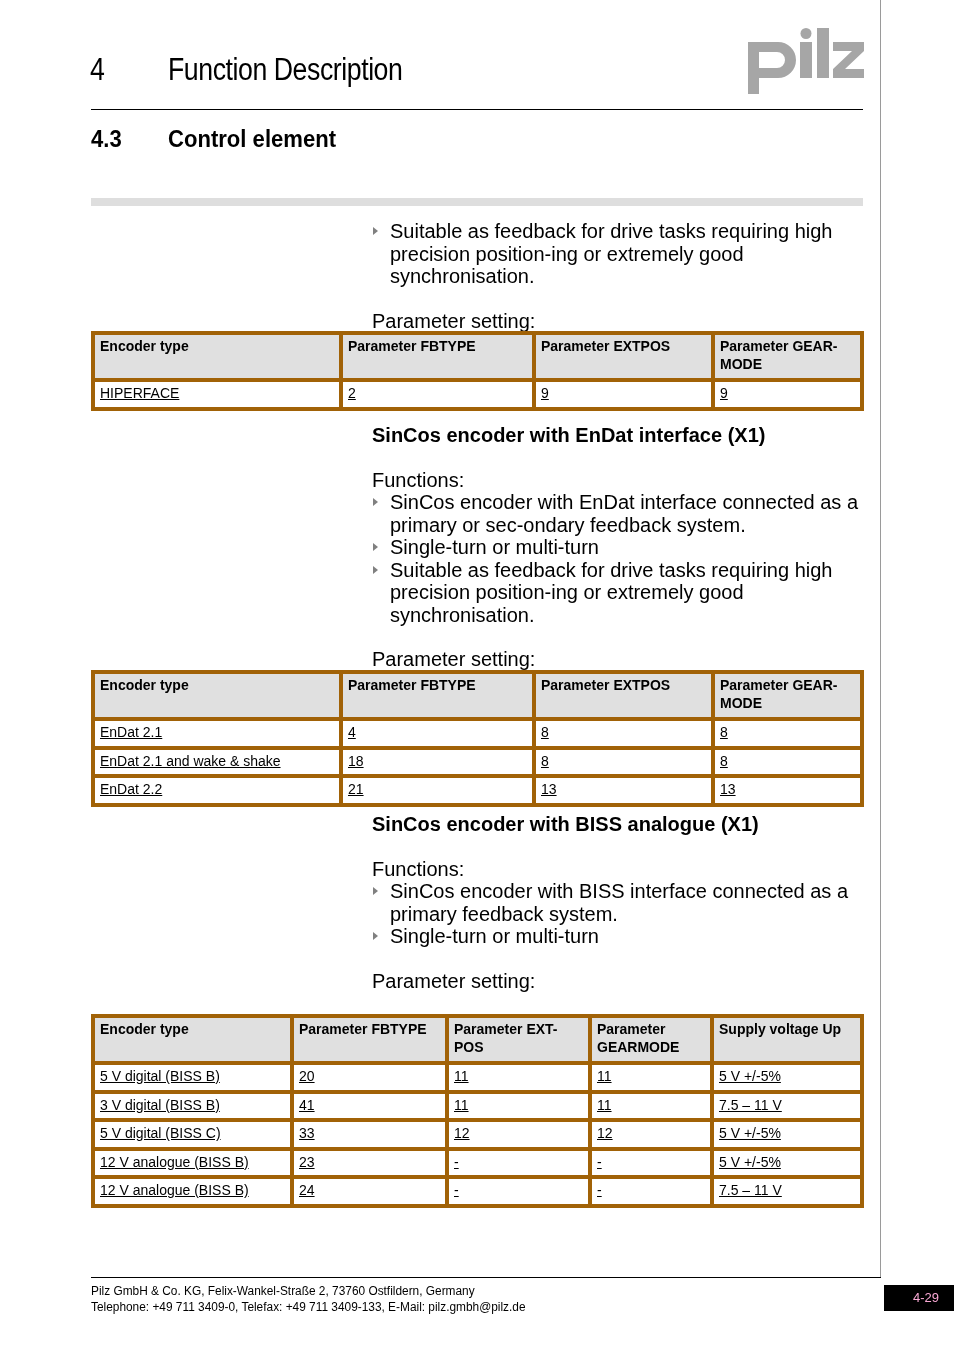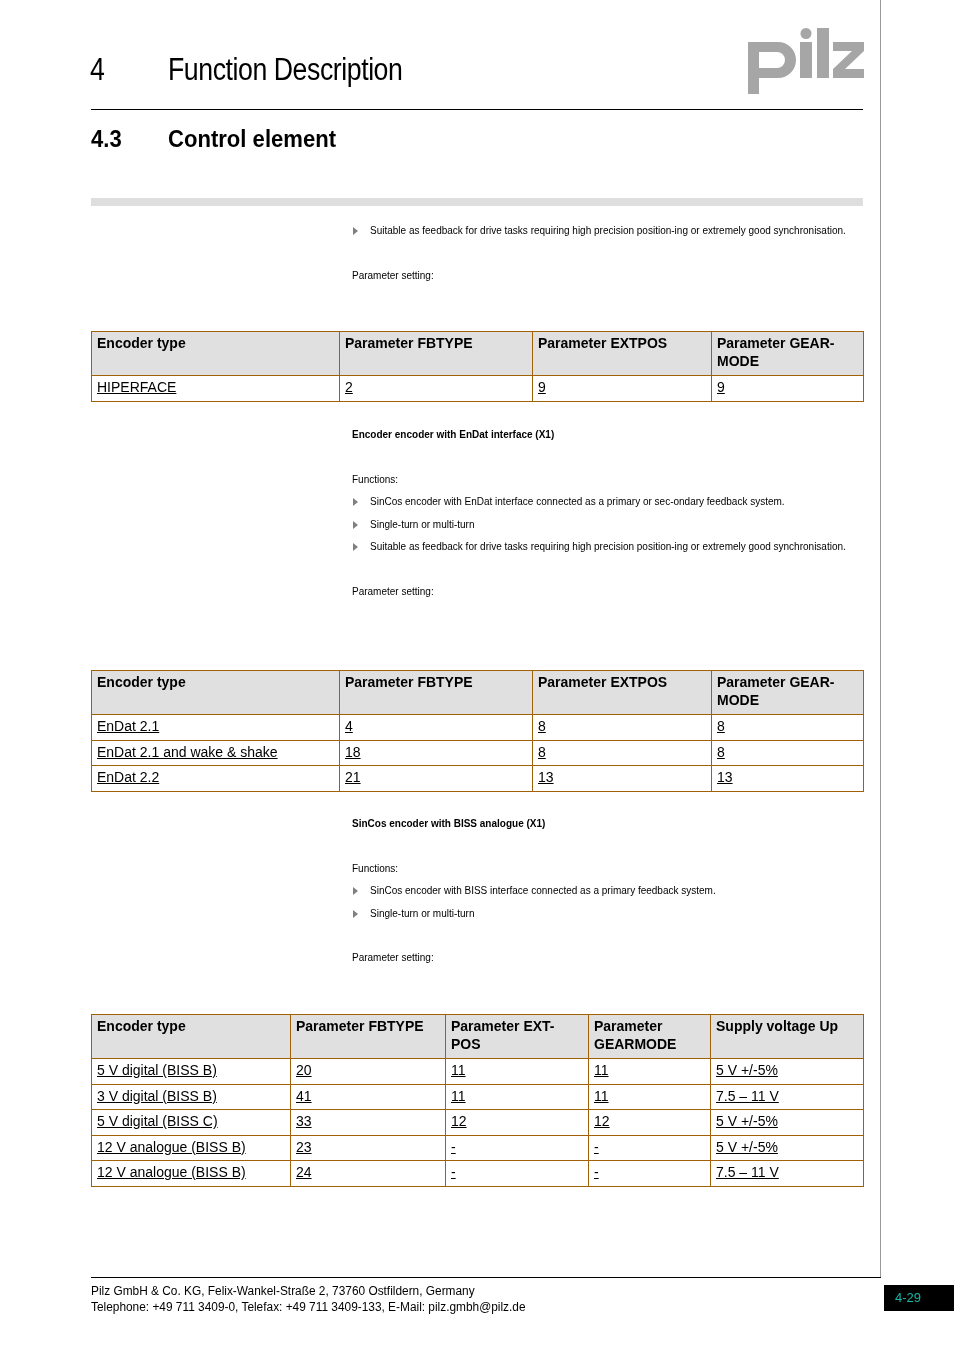--- a/index.html
+++ b/index.html
@@ -6,31 +6,31 @@
     body { width: 954px; height: 1350px; position: relative; overflow: hidden; font-family: "Liberation Sans", sans-serif; color: #000; }
     .abs { position: absolute; }
     .vrule { position: absolute; left: 880px; top: 0; width: 1px; height: 1277px; background: #9a9a9a; }
     .chap-num { left: 90px; top: 52px; font-family: "Liberation Sans Narrow", "Liberation Sans", sans-serif; font-size: 31px; transform: scaleX(0.86); transform-origin: left top; letter-spacing: -0.5px; }
     .chap-title { left: 168px; top: 52px; font-size: 31px; transform: scaleX(0.86); transform-origin: left top; letter-spacing: -0.5px; white-space: nowrap; }
     .logo { left: 748px; top: 28px; width: 116px; height: 66px; }
     .hrule1 { left: 91px; top: 109px; width: 772px; height: 1px; background: #000; }
     .sec-num { left: 91px; top: 125px; font-size: 24px; font-weight: bold; transform: scaleX(0.92); transform-origin: left top; }
     .sec-title { left: 168px; top: 125px; font-size: 24px; font-weight: bold; transform: scaleX(0.92); transform-origin: left top; white-space: nowrap; }
     .grey-bar { left: 91px; top: 198px; width: 772px; height: 8px; background: #dedede; }
-    .txt { left: 352px; width: 510px; font-size: 10px; line-height: 22.5px; }
+    .txt { left: 372px; width: 510px; font-size: 20px; line-height: 22.5px; }
     .bullet { position: relative; padding-left: 18px; }
     .bullet .tri { position: absolute; left: 1px; top: 7px; width: 0; height: 0; border-top: 4px solid transparent; border-bottom: 4px solid transparent; border-left: 5px solid #808080; }
     .bold { font-weight: bold; }
     table { position: absolute; left: 91px; width: 773px; border-collapse: collapse; font-size: 14px; }
-    th, td { border: 1px solid #a16207; padding: 3px 5px; text-align: left; vertical-align: top; line-height: 17.5px; }
+    th, td { border: 4px solid #a16207; padding: 3px 5px; text-align: left; vertical-align: top; line-height: 17.5px; }
     th { background: #e0e0e0; font-weight: bold; height: 37px; font-size: 14px; }
     td { height: 18.5px; text-decoration: underline; }
     .hrule2 { left: 91px; top: 1277px; width: 790px; height: 1px; background: #000; }
     .footer { left: 91px; top: 1283px; font-size: 12.5px; line-height: 16px; transform: scaleX(0.95); transform-origin: left top; white-space: nowrap; }
-    .pagebox { left: 884px; top: 1285px; width: 70px; height: 26px; background: #000; color: #14b8a6; font-size: 13px; line-height: 26px; padding-left: 11px; box-sizing: border-box; }
+    .pagebox { left: 884px; top: 1285px; width: 70px; height: 26px; background: #000; color: #f9a8d4; font-size: 13px; line-height: 26px; padding-left: 29px; box-sizing: border-box; }
   </style>
 </head>
 <body>
 
 <div class="vrule"></div>
 
 <div class="abs chap-num">4</div>
 <div class="abs chap-title">Function Description</div>
 
 <svg class="abs logo" viewBox="0 0 116 66">
@@ -81,21 +81,21 @@
     <tr>
       <td>HIPERFACE</td>
       <td>2</td>
       <td>9</td>
       <td>9</td>
     </tr>
   </tbody>
 </table>
 
 <div class="abs txt" style="top:424px;">
-  <div class="bold">Encoder encoder with EnDat interface (X1)</div>
+  <div class="bold">SinCos encoder with EnDat interface (X1)</div>
   <div style="margin-top:22px;">Functions:</div>
   <div class="bullet">
     <span class="tri"></span>
     <span>SinCos encoder with EnDat interface connected as a primary or sec-ondary feedback system.</span>
   </div>
   <div class="bullet">
     <span class="tri"></span>
     <span>Single-turn or multi-turn</span>
   </div>
   <div class="bullet">

